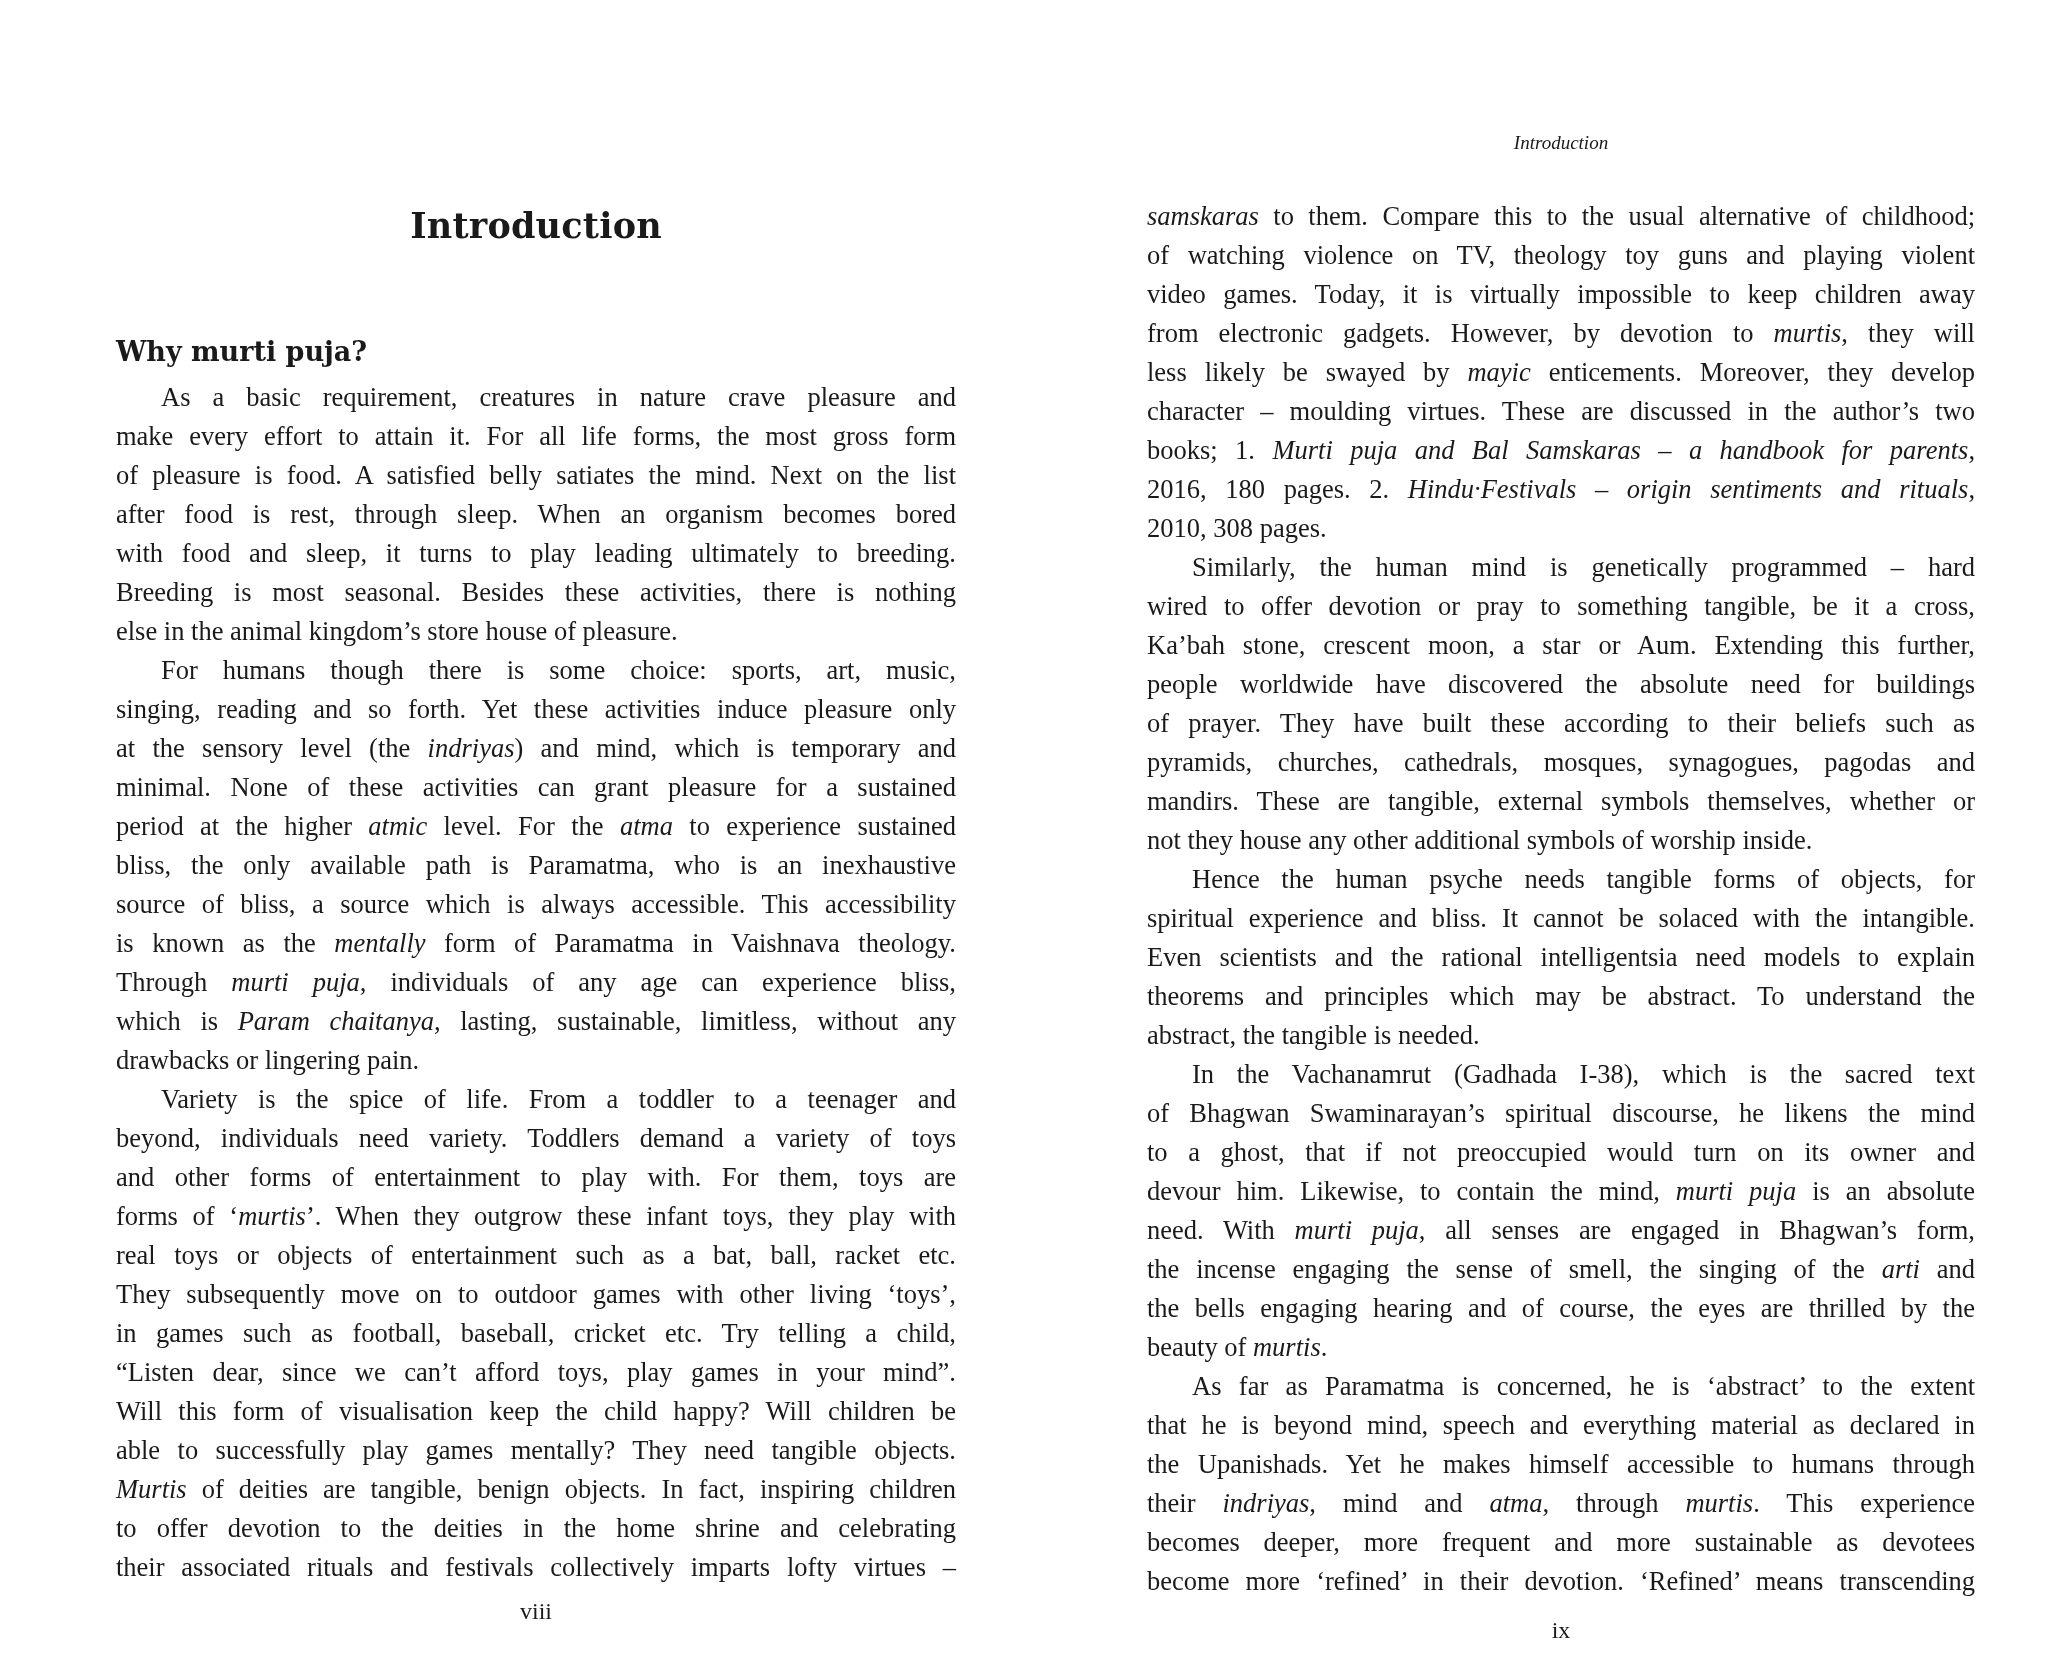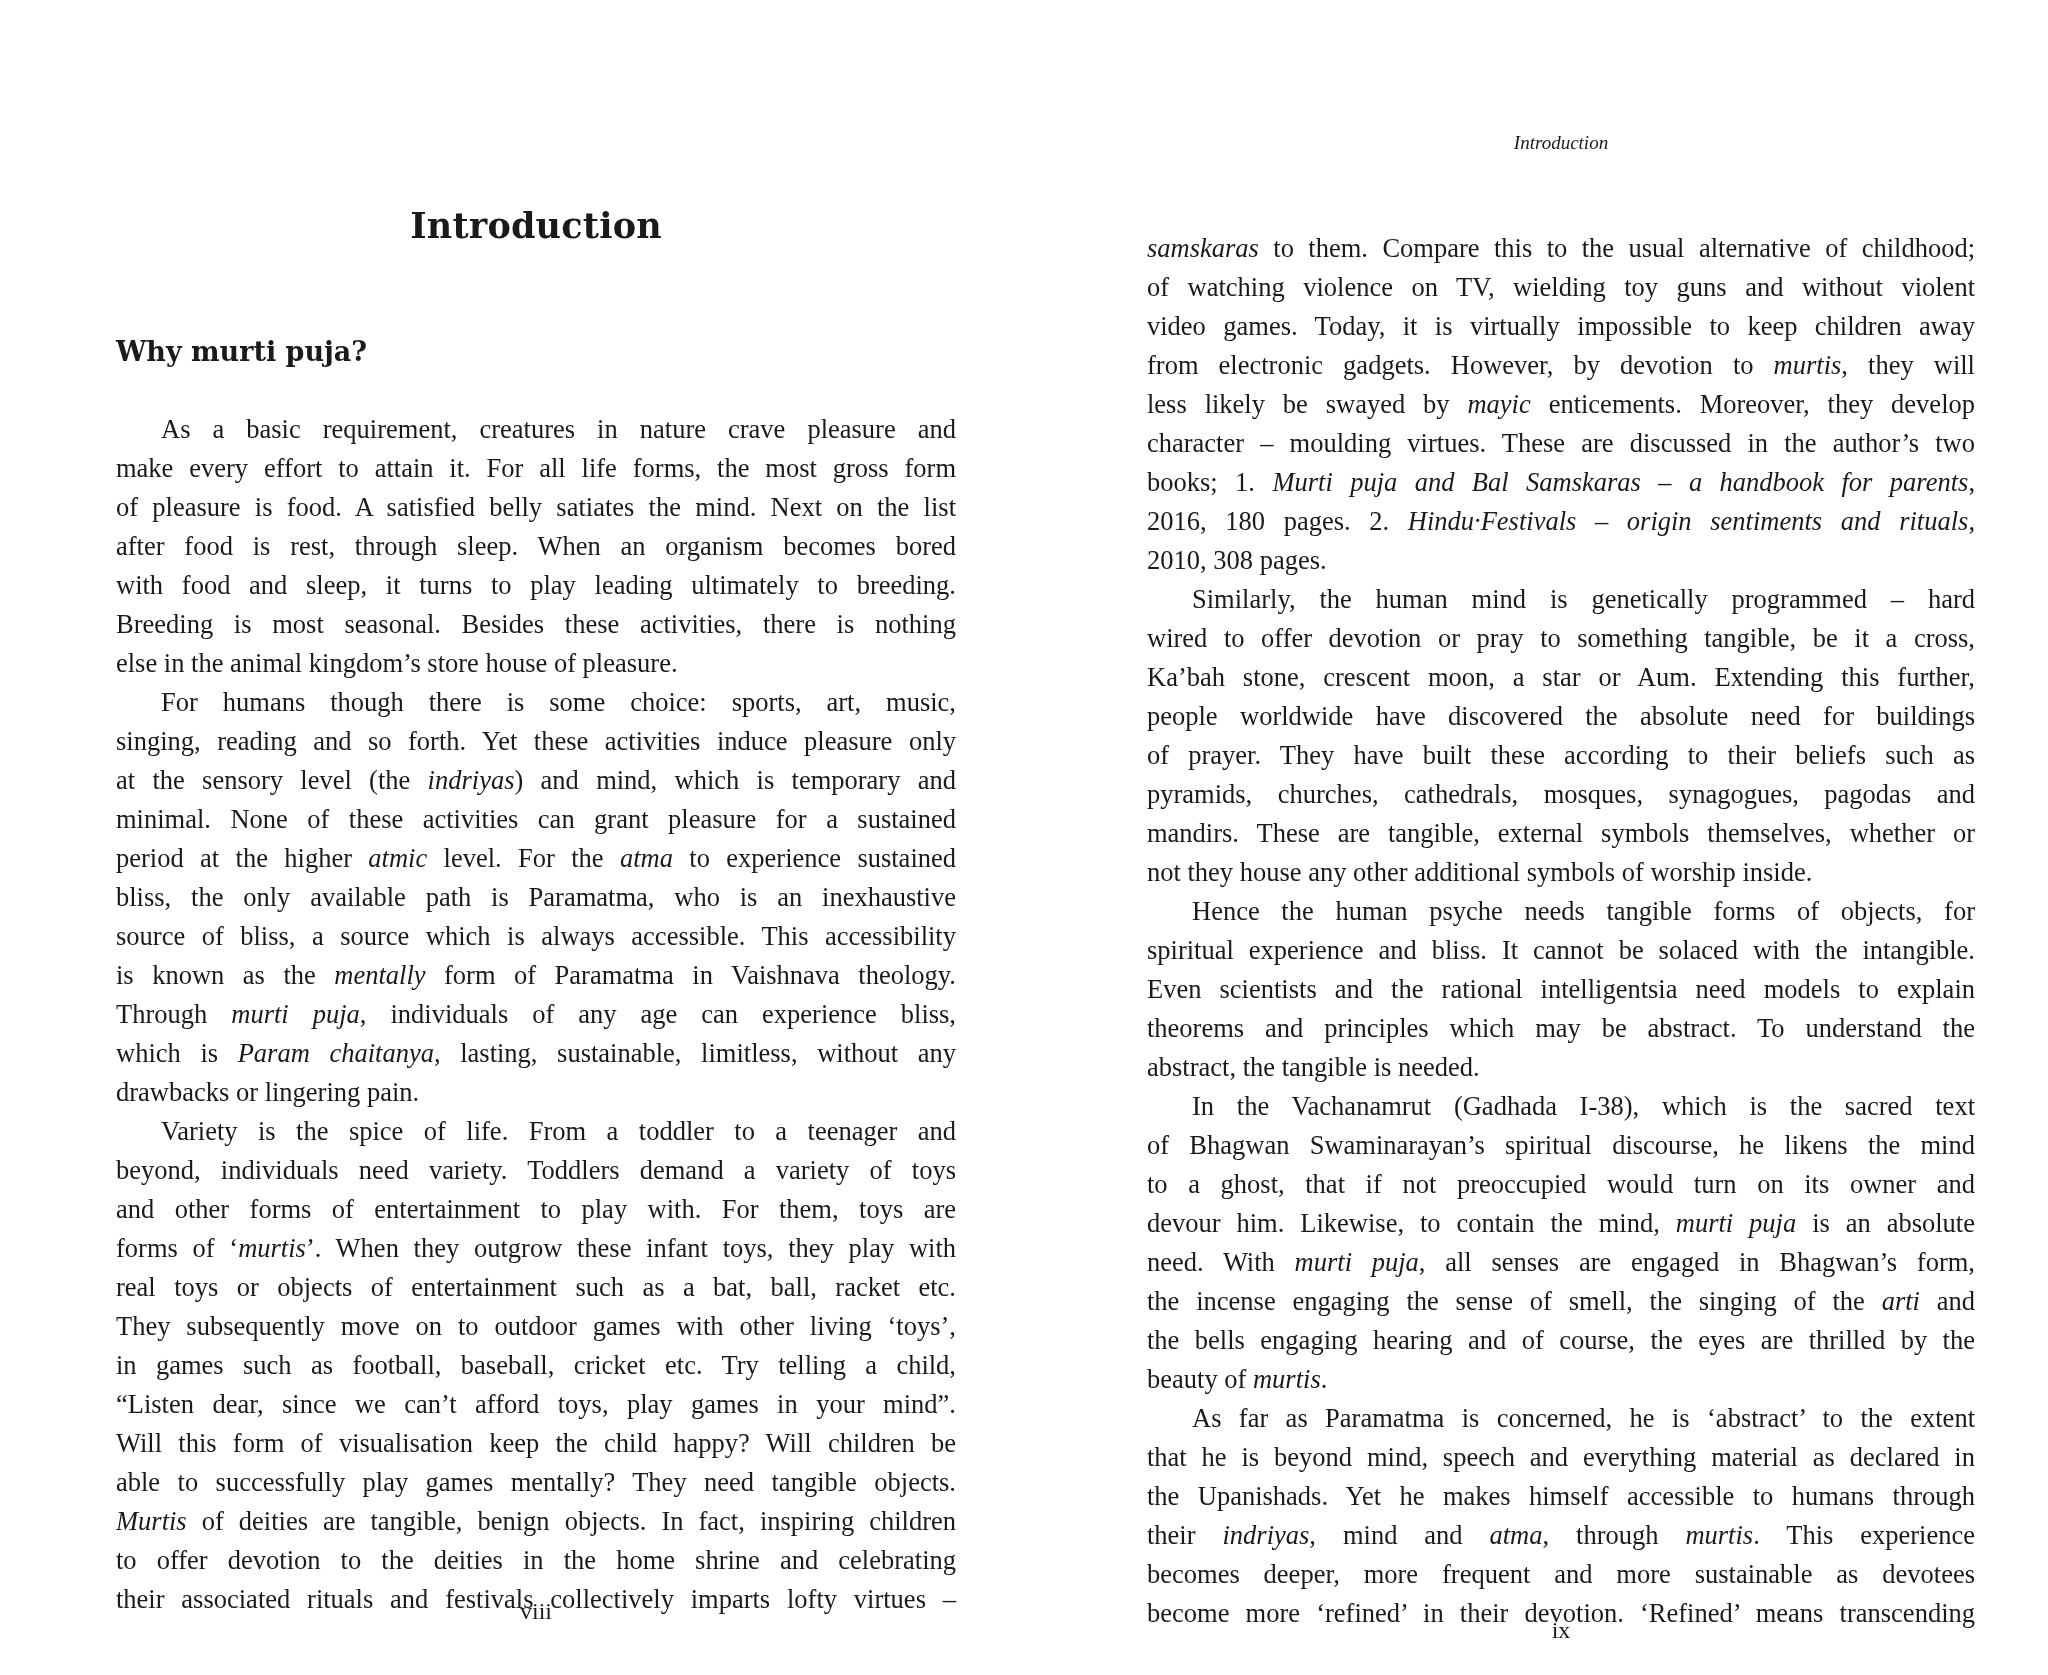--- a/index.html
+++ b/index.html
@@ -10,21 +10,21 @@
   #page-right { left:1024px; width:1024px; }
   .chapter-title { position:absolute; left:116px; width:840px; top:205px; text-align:center;
                    font-family:"DejaVu Serif", serif; font-weight:bold; font-size:35px; letter-spacing:0.2px; }
   .section-heading { position:absolute; left:116px; top:336px; font-family:"DejaVu Serif", serif;
                      font-weight:bold; font-size:27px;text-align:center; }
   .running-header { position:absolute; left:123px; width:828px; top:132px; text-align:center;
                     font-style:italic; font-size:19px; font-family:"Liberation Serif", serif; }
   .page-number { position:absolute; text-align:center; font-family:"Liberation Serif", serif; font-size:24px; }
   #page-number-left { left:116px; width:840px; top:1598px; }
   #page-number-right { left:123px; width:828px; top:1617px; }
-  .body { position:absolute; font-family:"Liberation Serif", serif; font-size:26.5px;margin-top:32px; }
+  .body { position:absolute; font-family:"Liberation Serif", serif; font-size:26.5px; }
   #body-left { left:116px; width:840px; top:378px; }
   #body-right { left:123px; width:828px; top:197px; }
   .line { display:block; height:39px; line-height:39px; white-space:nowrap;
           text-align:justify; text-align-last:justify; }
   .line.last { text-align-last:left; }
   .line.indent { padding-left:45px; }
   .line i { font-style:italic; }
 </style>
 </head>
 <body>
@@ -65,21 +65,21 @@
       <span class="line">to offer devotion to the deities in the home shrine and celebrating</span>
       <span class="line">their associated rituals and festivals collectively imparts lofty virtues –</span>
     </div>
   <div class="page-number" id="page-number-left">viii</div>
 </div>
 
 <div class="page" id="page-right">
   <div class="running-header">Introduction</div>
   <div class="body" id="body-right">
       <span class="line"><i>samskaras</i> to them. Compare this to the usual alternative of childhood;</span>
-      <span class="line">of watching violence on TV, wielding toy guns and without violent</span>
+      <span class="line">of watching violence on TV, theology toy guns and playing violent</span>
       <span class="line">video games. Today, it is virtually impossible to keep children away</span>
       <span class="line">from electronic gadgets. However, by devotion to <i>murtis</i>, they will</span>
       <span class="line">less likely be swayed by <i>mayic</i> enticements. Moreover, they develop</span>
       <span class="line">character – moulding virtues. These are discussed in the author’s two</span>
       <span class="line">books; 1. <i>Murti puja and Bal Samskaras – a handbook for parents</i>,</span>
       <span class="line">2016, 180 pages. 2. <i>Hindu·Festivals – origin sentiments and rituals</i>,</span>
       <span class="line last">2010, 308 pages.</span>
       <span class="line indent">Similarly, the human mind is genetically programmed – hard</span>
       <span class="line">wired to offer devotion or pray to something tangible, be it a cross,</span>
       <span class="line">Ka’bah stone, crescent moon, a star or Aum. Extending this further,</span>

